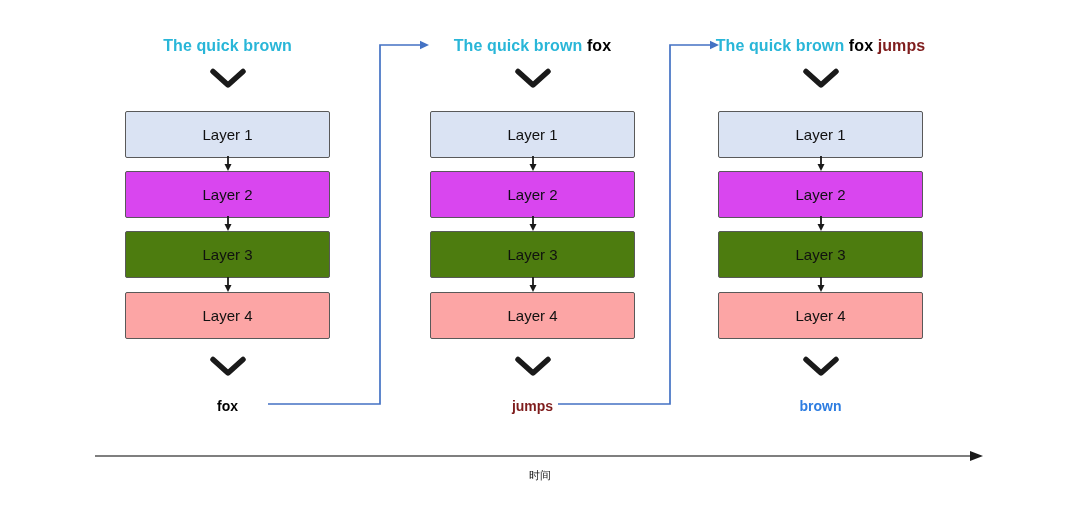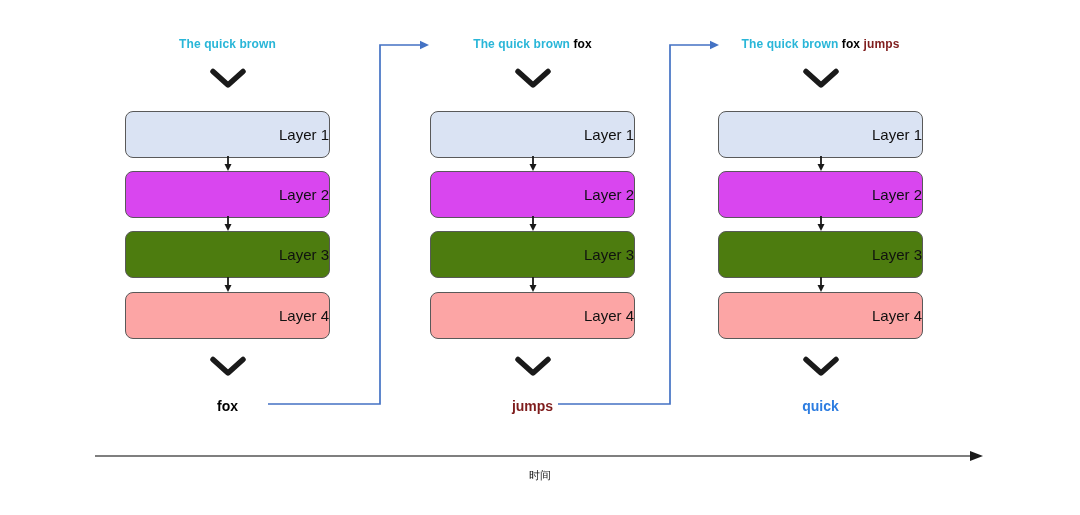--- a/index.html
+++ b/index.html
@@ -5,36 +5,36 @@
   html,body { margin:0; padding:0; background:#ffffff; }
   .canvas {
     position:relative; width:1080px; height:515px; background:#ffffff;
     font-family:"Liberation Sans", sans-serif; overflow:hidden;
   }
   .column { position:absolute; top:0; width:205px; height:100%; }
   .col-1 { left:125px; } .col-2 { left:430px; } .col-3 { left:718px; }
 
   .input-text {
     position:absolute; top:37px; left:-70px; width:345px;
-    text-align:center; font-size:12px; font-weight:600; letter-spacing:.1px;
+    text-align:center; font-size:16px; font-weight:600; letter-spacing:.1px;
     white-space:nowrap;
   }
   .c-cyan   { color:#29b6d8; }
   .c-orange { color:#000000; }
   .c-magenta{ color:#7f1d1d; }
   .c-blue   { color:#2d7de1; }
 
   .chevron { position:absolute; left:50%; transform:translateX(-50%); line-height:0; }
   .chevron-top    { top:68px; }
   .chevron-bottom { top:356px; }
 
   .layer {
     position:absolute; left:0; width:203px; height:45px;
-    border:1.2px solid #595959; border-radius:8px;
-    display:flex; align-items:center; justify-content:flex-end;
+    border:1.2px solid #595959; border-radius:2px;
+    display:flex; align-items:center; justify-content:center;
     font-size:15px; color:#111111;
   }
   .layer-1 { top:111px; background:#dae3f3; }
   .layer-2 { top:171px; background:#d946ef; }
   .layer-3 { top:231px; background:#4d7c0f; }
   .layer-4 { top:292px; background:#fca5a5; }
 
   .layer-arrow { position:absolute; left:50%; transform:translateX(-50%); line-height:0; }
   .la-1 { top:156px; } .la-2 { top:216px; } .la-3 { top:277px; }
 
@@ -180,21 +180,21 @@
         </svg>
     </div>
     <div class="layer layer-4">
         <span>Layer 4</span>
       </div>
     <div class="chevron chevron-bottom">
       <svg width="38" height="23" viewBox="0 0 38 23">
           <polyline points="4,3.5 19,17 34,3.5" fill="none" stroke="#1a1a1a" stroke-width="5.5" stroke-linecap="round" stroke-linejoin="round"></polyline>
         </svg>
     </div>
-    <div class="output c-blue">quick</div>
+    <div class="output c-blue">brown</div>
   </div>
 
   <svg class="overlay" width="1080" height="515" viewBox="0 0 1080 515">
     <g>
       <path d="M268,404 L380,404 L380,45 L421,45" fill="none" stroke="#4472c4" stroke-width="1.7"></path>
       <polygon points="420,40.8 429,45 420,49.2" fill="#4472c4"></polygon>
     </g>
     <g>
       <path d="M558,404 L670,404 L670,45 L711,45" fill="none" stroke="#4472c4" stroke-width="1.7"></path>
       <polygon points="710,40.8 719,45 710,49.2" fill="#4472c4"></polygon>

